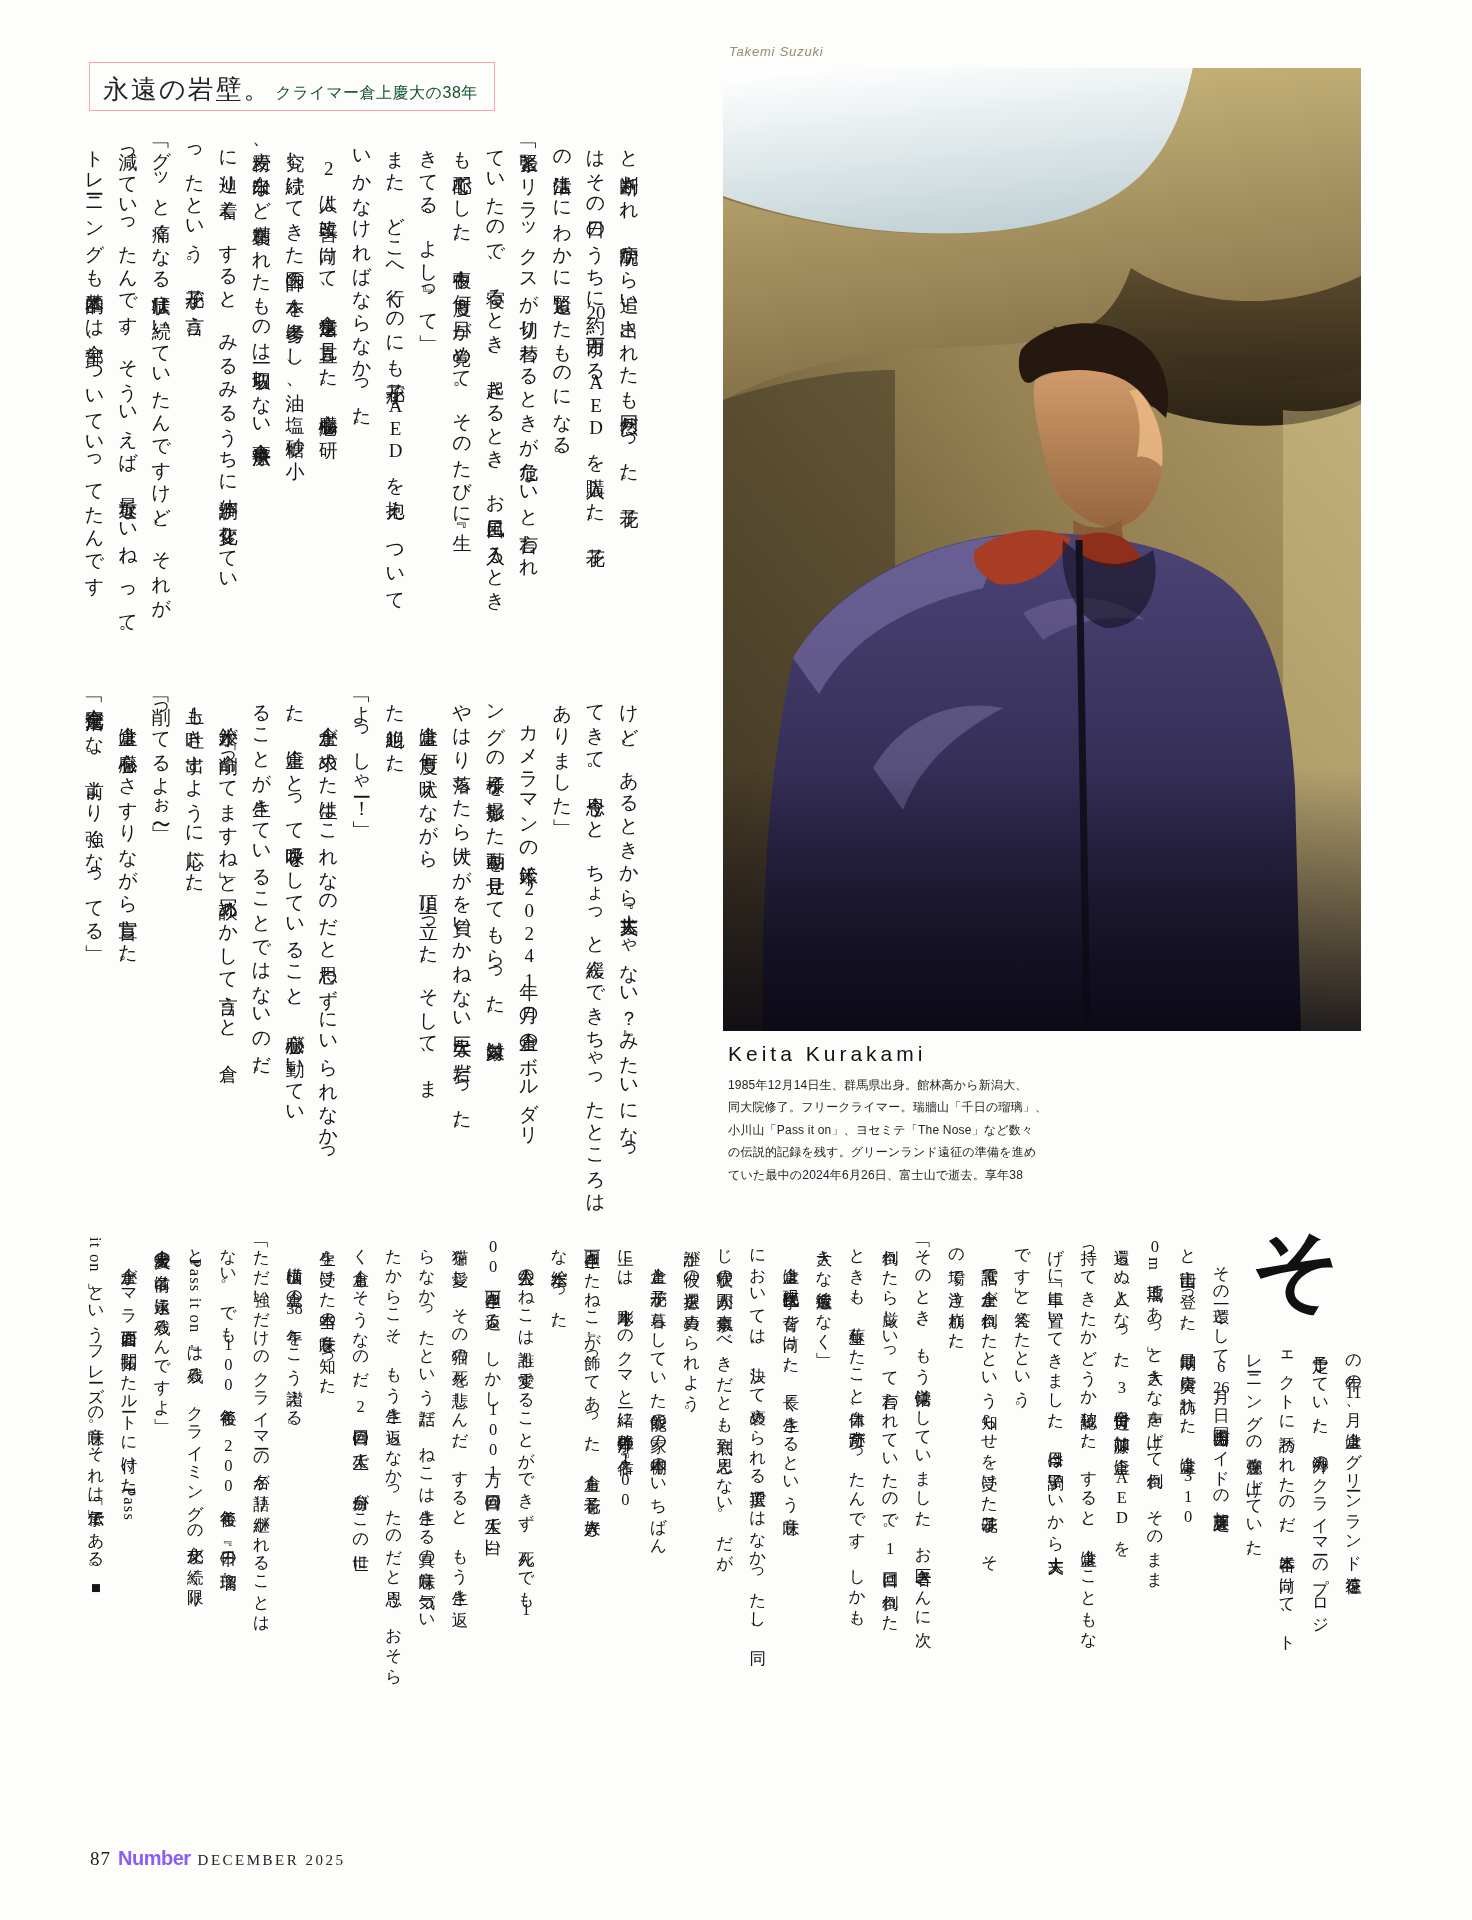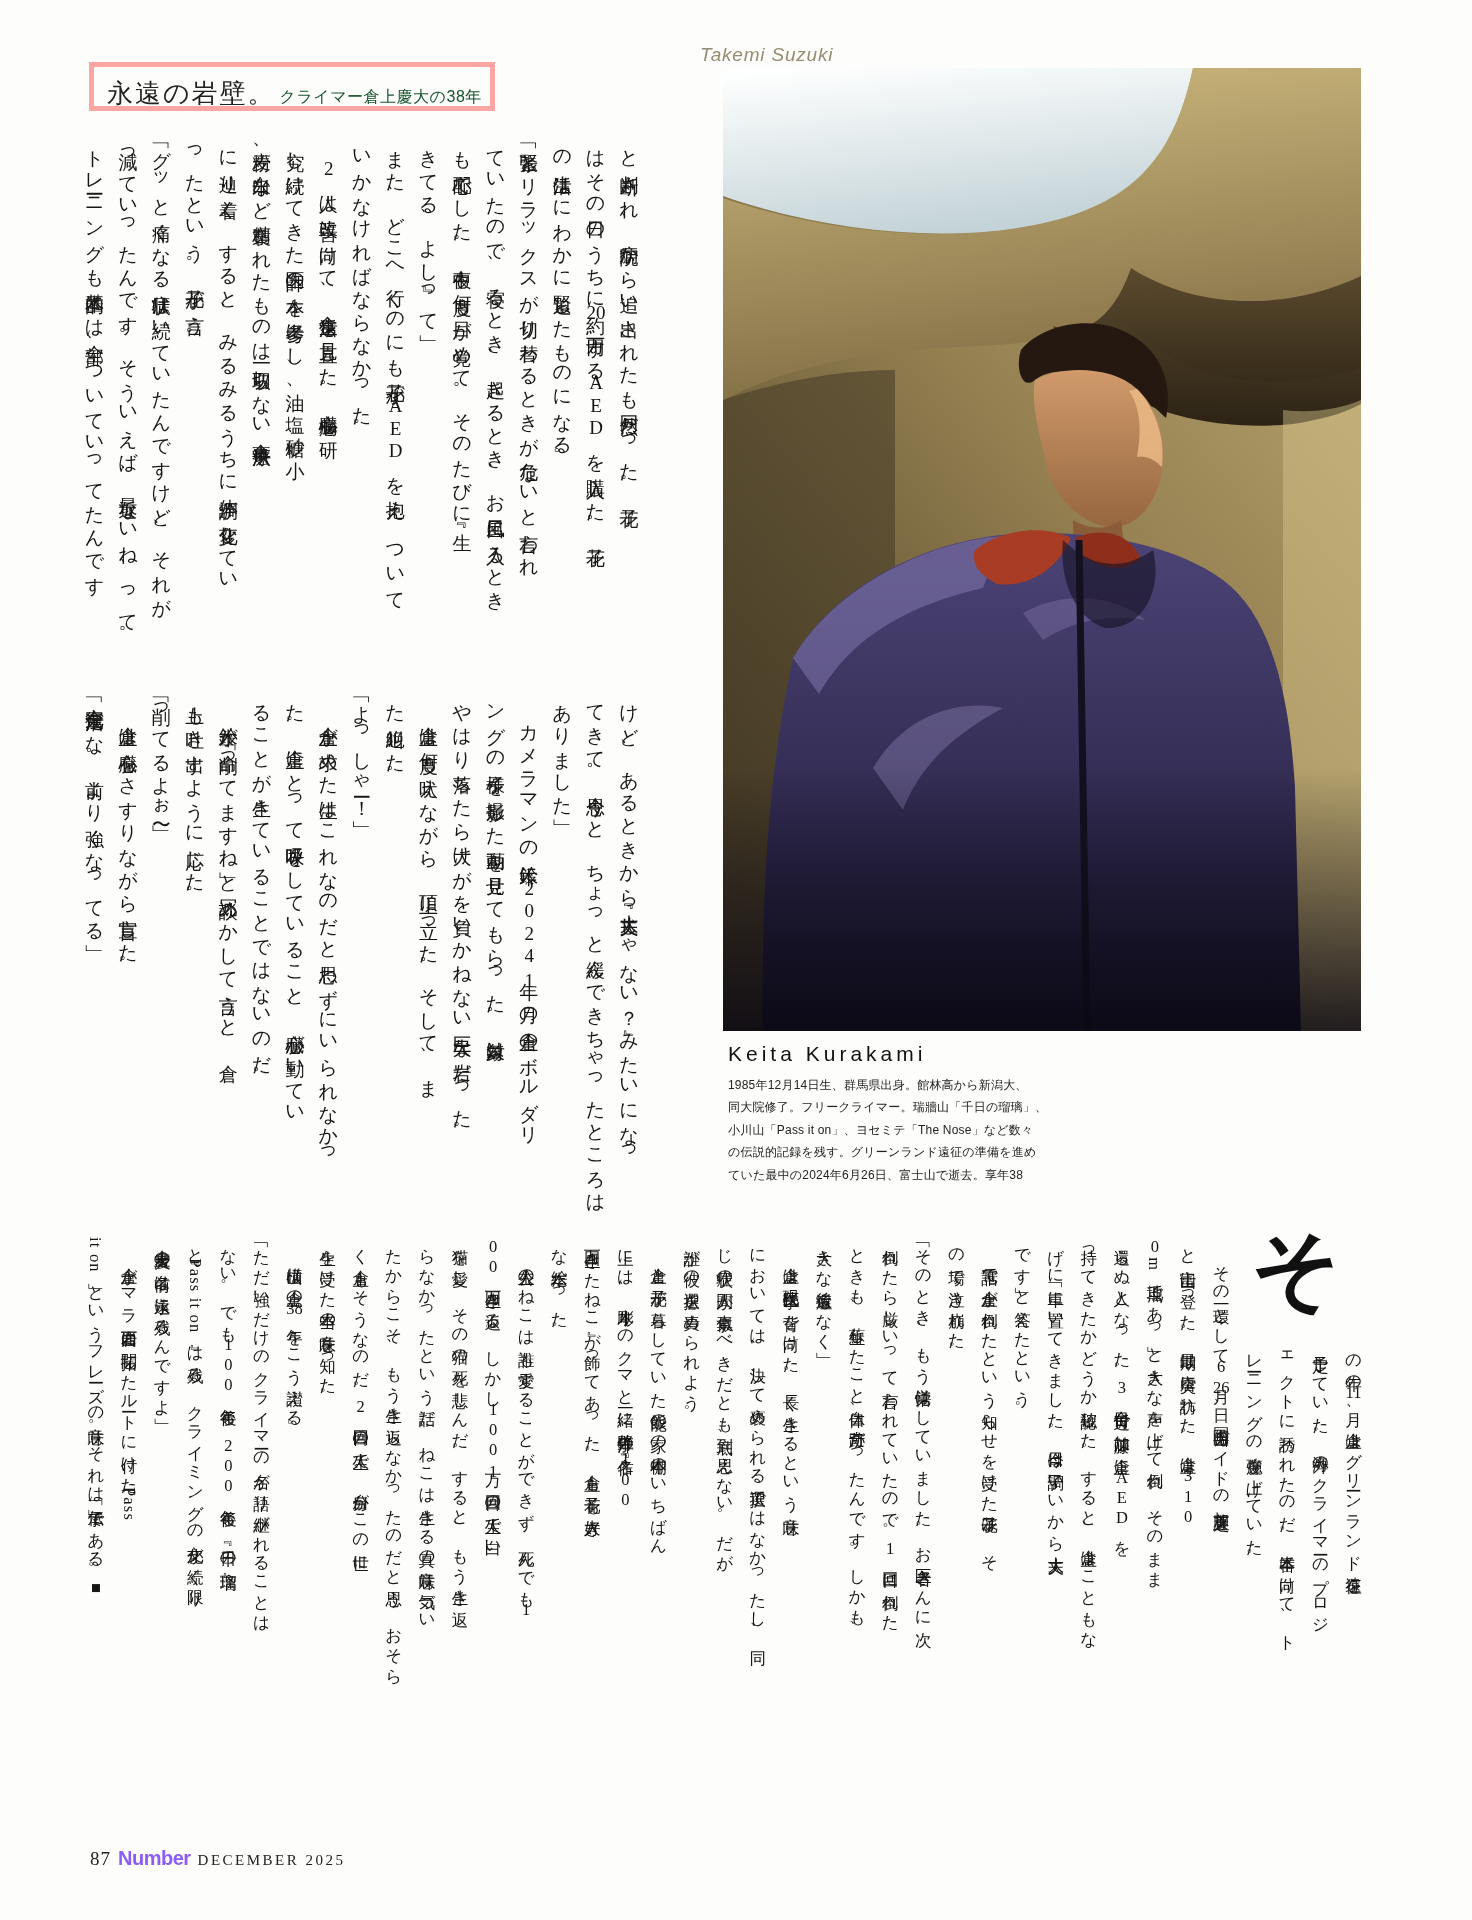--- a/index.html
+++ b/index.html
@@ -5,30 +5,30 @@
   html,body{margin:0;padding:0;}
   body{
     width:1472px;height:1920px;position:relative;
     background:#fdfdfb;color:#1d1d1d;
     font-family:"Liberation Serif","DejaVu Serif",serif;
     overflow:hidden;
   }
   
   .title-box{
     position:absolute;left:89px;top:62px;width:406px;height:49px;
-    border:5px solid #fca5a5;background:#fdfdfb;
+    border:1px solid #fca5a5;background:#fdfdfb;
     display:flex;align-items:baseline;box-sizing:border-box;
     padding:9px 0 0 13px;white-space:nowrap;
   }
   .title-main{font-size:26px;letter-spacing:2px;color:#222;}
   .title-sub{font-size:16px;letter-spacing:0.5px;margin-left:4px;color:#14532d;
     font-family:"Liberation Sans","DejaVu Sans",sans-serif;font-weight:400;}
   
   .photo-credit{
-    position:absolute;left:700px;top:44px;font-size:19px;font-style:italic;
+    position:absolute;left:729px;top:44px;font-size:13px;font-style:italic;
     letter-spacing:0.8px;color:#958c70;
     font-family:"Liberation Sans","DejaVu Sans",sans-serif;
     text-align:center;
   }
   .photo{position:absolute;left:723px;top:68px;width:638px;height:963px;background:#6b5c3a;}
   .photo svg{display:block;width:100%;height:100%;}
   
   .profile-name{
     position:absolute;left:728px;top:1042px;font-size:21px;font-weight:normal;
     letter-spacing:4px;color:#111;

